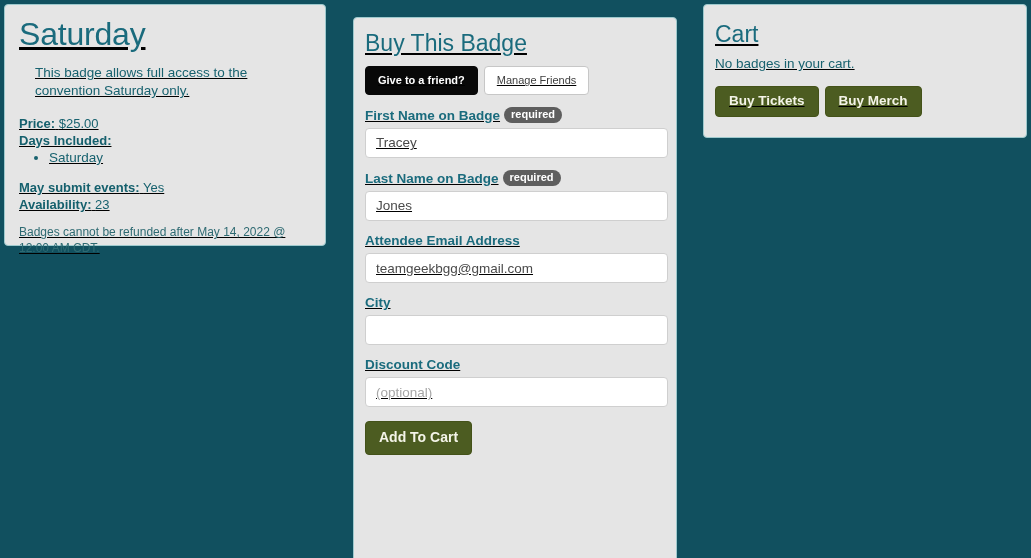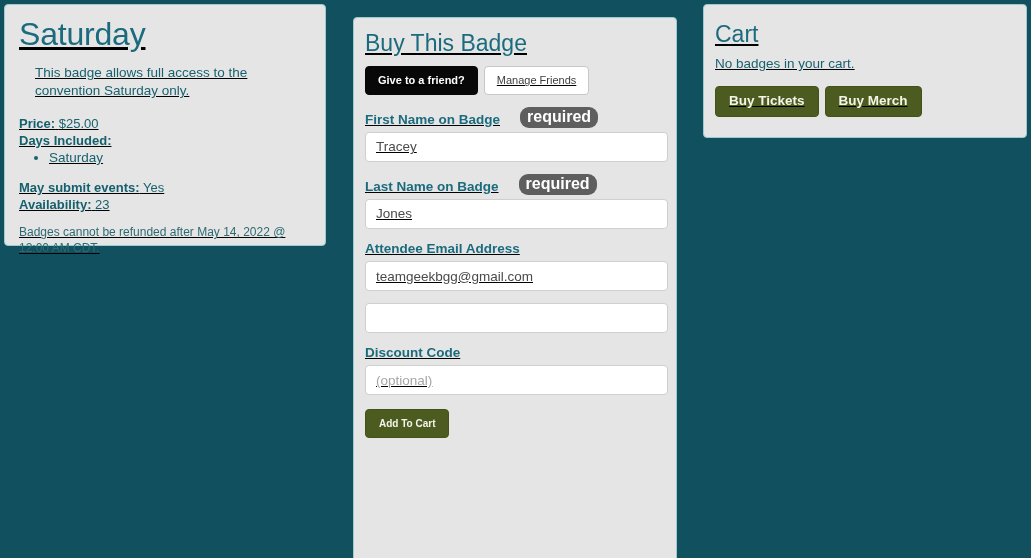--- a/index.html
+++ b/index.html
@@ -130,26 +130,26 @@
     color: #1a6b7d;
     font-weight: bold;
     font-size: 13.5px;
     margin: 0 0 4px 0;
     line-height: 1.2;
   }
   .req-pill {
     display: inline-block;
     background: #5e5e5e;
     color: #ffffff;
-    font-size: 16px;
+    font-size: 11px;
     font-weight: bold;
     border-radius: 9px;
     padding: 2px 7px 3px 7px;
     vertical-align: 2px;
-    margin-left: 20px;
+    margin-left: 4px;
     line-height: 1;
   }
   .txt-input {
     display: block;
     box-sizing: border-box;
     width: 303px;
     height: 30px;
     background: #ffffff;
     border: 1px solid #cfcfcf;
     border-radius: 4px;
@@ -157,21 +157,21 @@
     font-family: "Liberation Sans", sans-serif;
     font-size: 13.5px;
     color: #4a4a4a;
     margin-bottom: 12px;
     outline: none;
   }
   .txt-input::placeholder { color: #a6a6a6; }
 
   #add-to-cart-button {
     padding: 8px 13px;
-    font-size: 10px;
+    font-size: 14px;
     margin-top: 2px;
   }
 
   
   #cart-panel {
     left: 703px;
     top: 4px;
     width: 324px;
     height: 134px;
     padding: 16px 11px 12px 11px;
@@ -246,20 +246,21 @@
     <label class="field-label"><span>Last Name on Badge</span><span class="req-pill">required</span></label>
     <input class="txt-input" type="text" value="Jones" style="">
   </div>
 
   <div class="field">
     <label class="field-label">Attendee Email Address</label>
     <input class="txt-input" type="text" value="teamgeekbgg@gmail.com" style="">
   </div>
 
   <div class="field">
+    <label class="field-label">City</label>
     <input class="txt-input" type="text" value="" style="">
   </div>
 
 
   <div class="field">
     <label class="field-label">Discount Code</label>
     <input class="txt-input" type="text" placeholder="(optional)" style="">
   </div>
 
   <button class="btn btn-olive" id="add-to-cart-button">Add To Cart</button>

